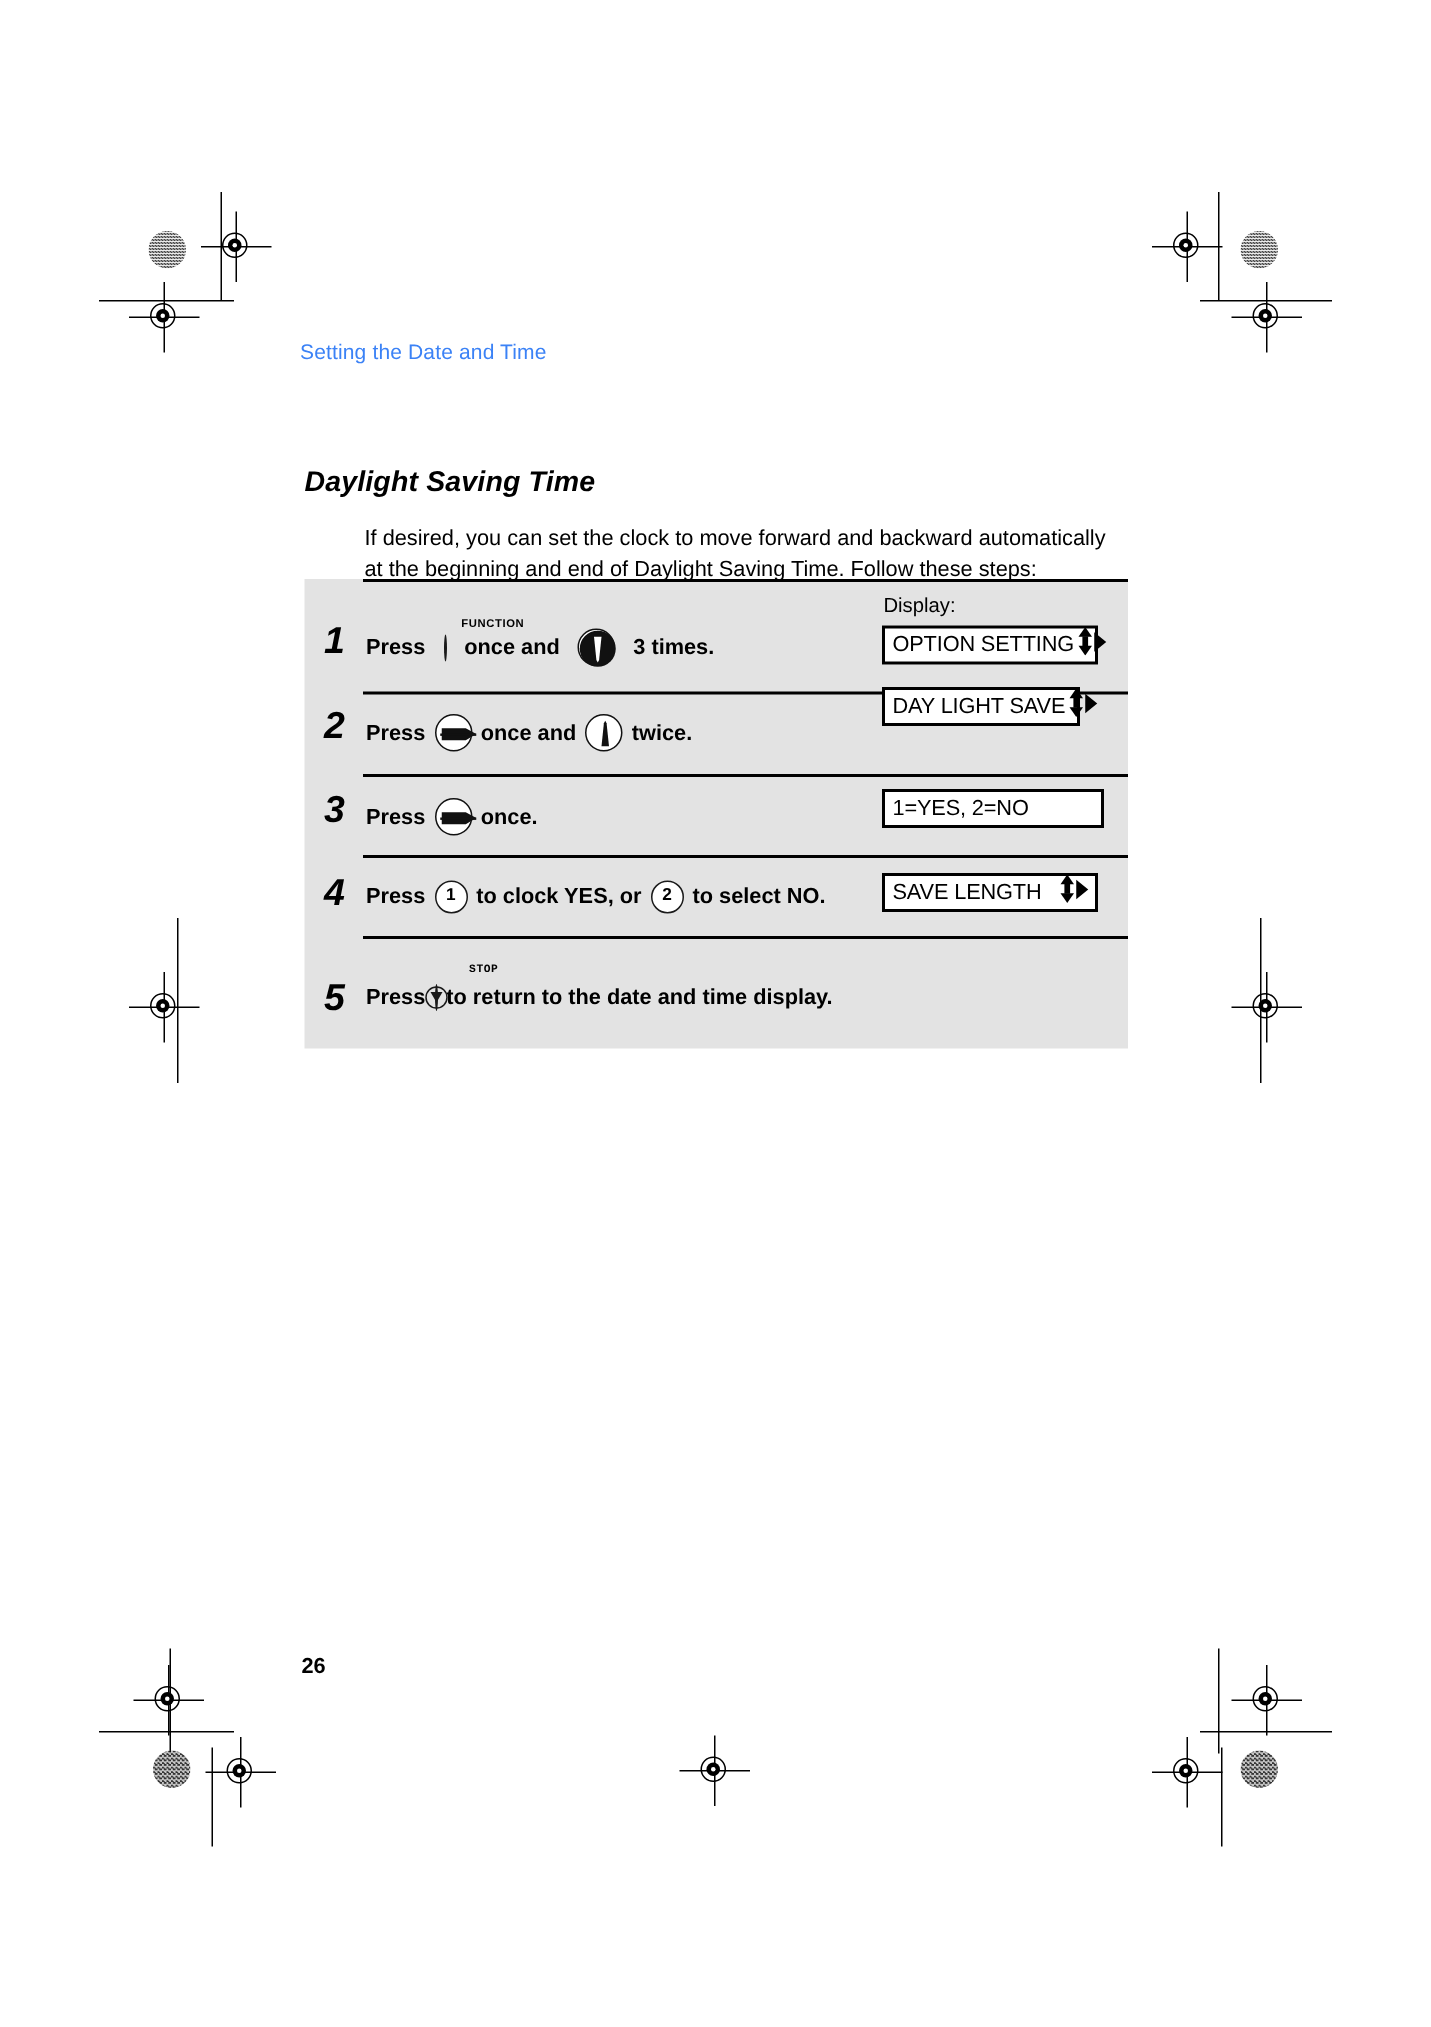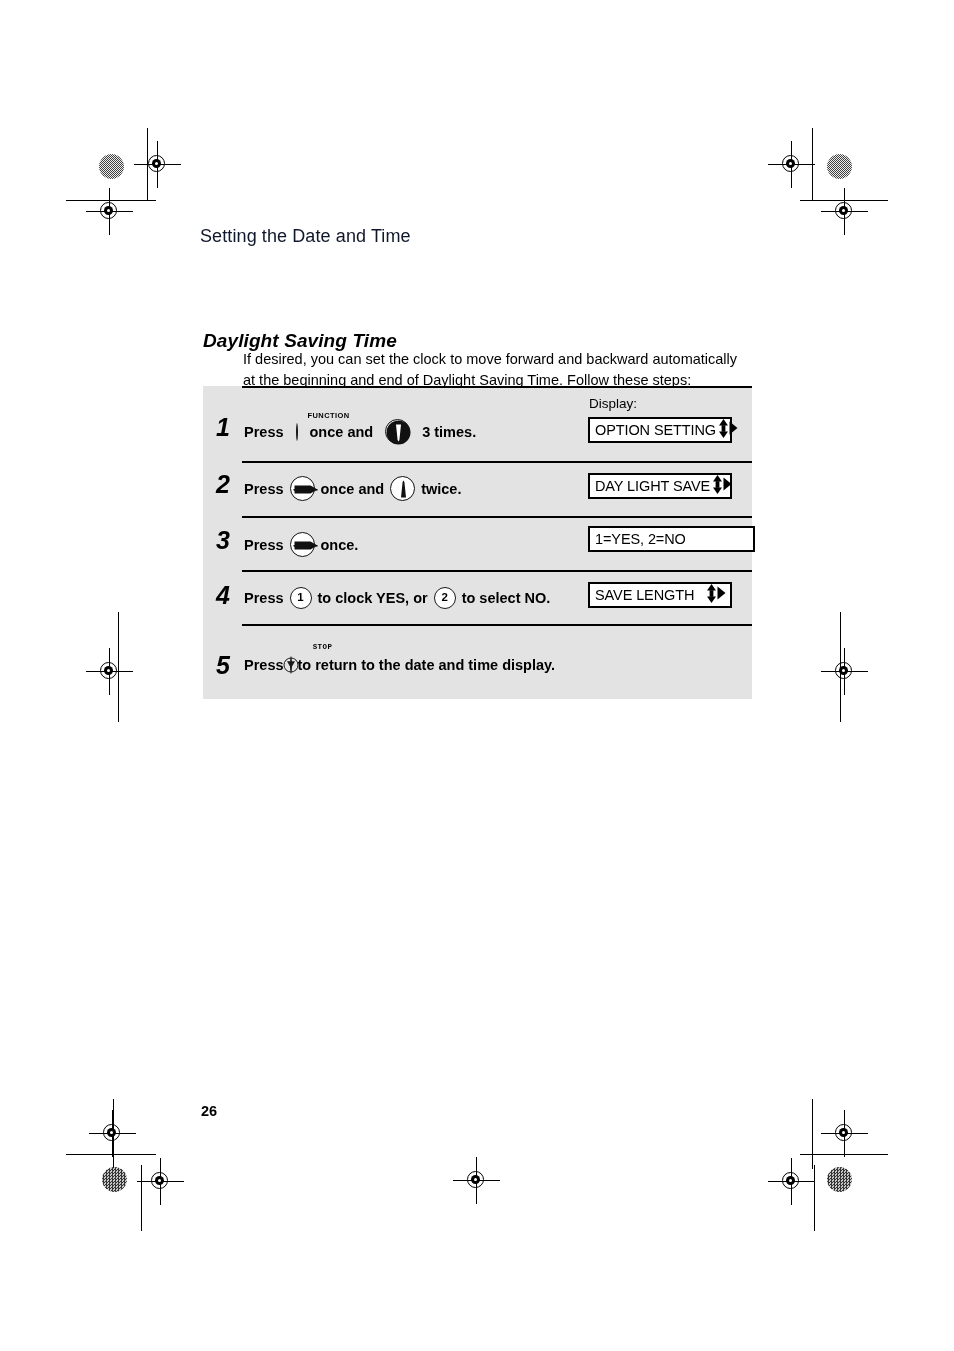--- a/index.html
+++ b/index.html
@@ -71,28 +71,28 @@
   .halftone.fine {
     background:
       repeating-conic-gradient(#222 0% 25%, #e8e8e8 0% 50%);
     background-size: 2px 2px;
   }
 
   
   .running-head {
     position: absolute;
     left: 200px; top: 226px;
-    font-size: 18px;
-    color: #0f172a;
+    font-size: 14px;
+    color: #3b82f6;
     letter-spacing: .1px;
   }
 
   .section-title {
     position: absolute;
-    left: 203px; top: 314px;
+    left: 203px; top: 295px;
     font-size: 19px;
     font-weight: bold;
     font-style: italic;
     letter-spacing: .1px;
   }
 
   .intro {
     position: absolute;
     left: 243px; top: 334px;
     width: 510px;
@@ -431,21 +431,21 @@
   <span class="w">once and</span>
   <span class="sp"></span>
   <span class="key circle-arrow">
     <svg width="31" height="31" viewBox="0 0 31 31">
       <path d="M15.5 6.5 L16.4 8.1 L18.0 23.5 L13.0 23.5 L14.6 8.1 Z" fill="#111"></path>
     </svg>
   </span>
   <span class="sp"></span>
   <span class="w">twice.</span>
 </div>
-<div class="lcd" style="left:588px; top:473px; width:144px;">
+<div class="lcd" style="left:588px; top:458px; width:132px;">
   <span class="txt">DAY LIGHT SAVE</span>
   <span class="spacer"></span>
   <span class="ud">
     <svg width="11" height="19" viewBox="0 0 11 19">
         <path d="M5.5 0 L10 6.5 L1 6.5 Z" fill="#000"></path>
         <rect x="3.6" y="6.2" width="3.8" height="6.6" fill="#000"></rect>
         <path d="M5.5 19 L10 12.5 L1 12.5 Z" fill="#000"></path>
       </svg>
   </span>
   <span class="rt">
@@ -461,21 +461,21 @@
   <span class="sp"></span>
   <span class="key circle-arrow">
     <svg width="31" height="31" viewBox="0 0 31 31">
       <path d="M6.5 11.5 L22.5 11.5 L29.5 15.4 L22.5 19.5 L6.5 19.5 Z" fill="#111"></path>
       <rect x="5.5" y="15" width="24" height="1.6" fill="#111"></rect>
     </svg>
   </span>
   <span class="sp"></span>
   <span class="w">once.</span>
 </div>
-<div class="lcd" style="left:588px; top:526px; width:167px;">
+<div class="lcd" style="left:588px; top:526px; width:148px;">
   <span class="txt">1=YES, 2=NO</span>
 </div>
 
 <div class="step-num" style="top:583px;">4</div>
 <div class="step-body" style="top:587px;">
   <span class="w">Press</span>
   <span class="sp"></span>
   <span class="key circle-num">1</span>
   <span class="sp"></span>
   <span class="w">to clock YES, or</span>

